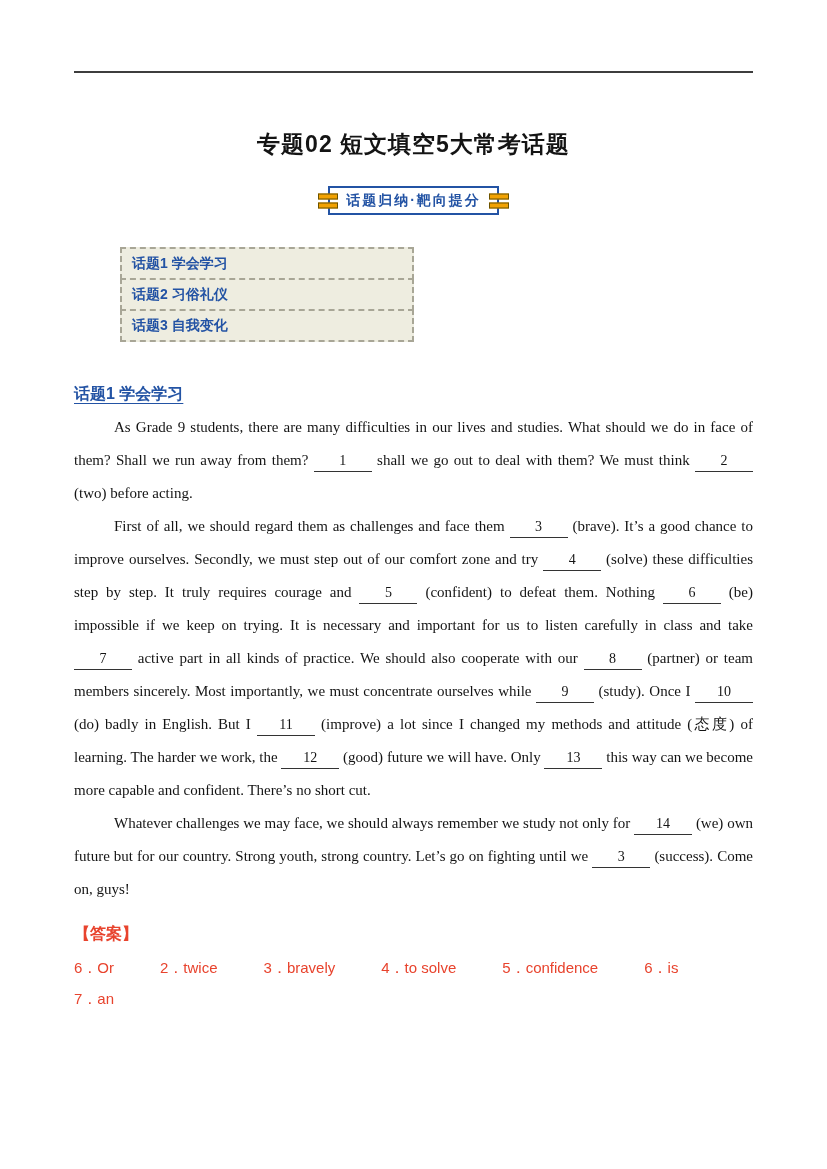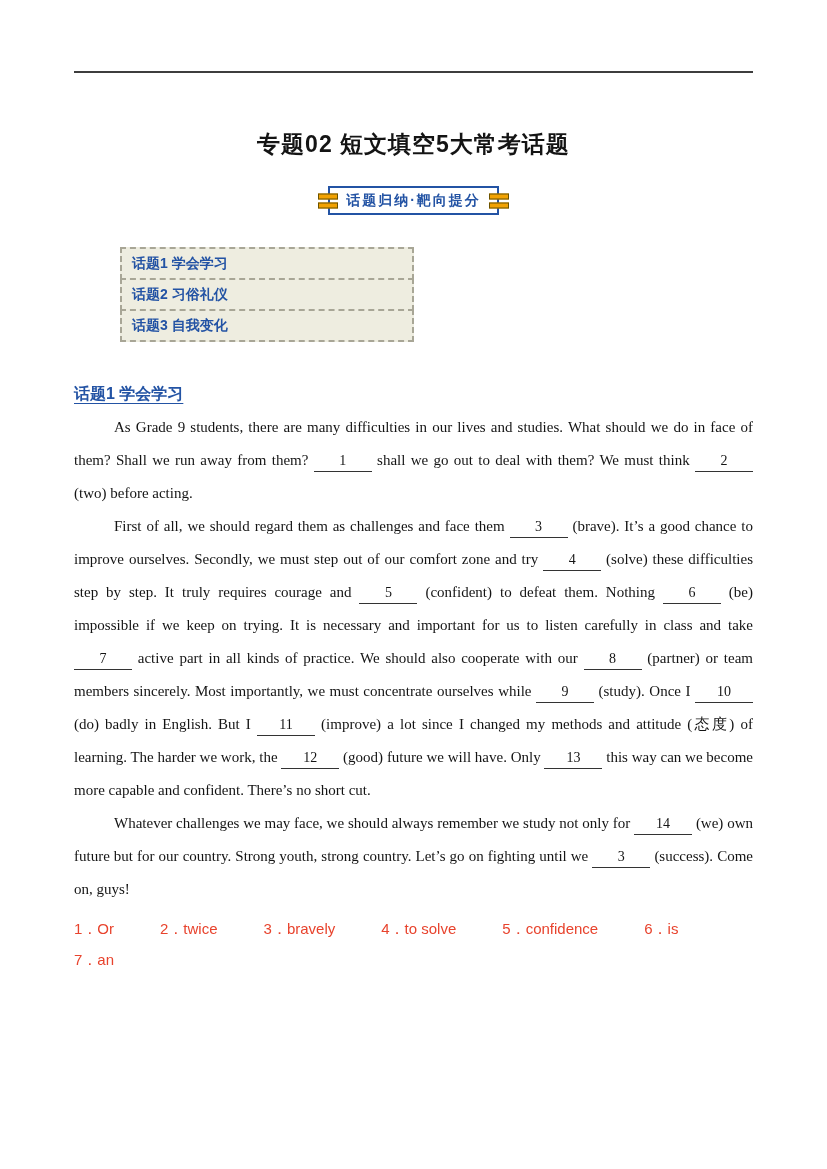--- a/index.html
+++ b/index.html
@@ -124,23 +124,24 @@
     <span>话题1 学会学习</span>
   </div>
 
 
   <div class="passage-body">
       <p>As Grade 9 students, there are many difficulties in our lives and studies. What should we do in face of them? Shall we run away from them? <span class="blank">1</span> shall we go out to deal with them? We must think <span class="blank">2</span> (two) before acting.</p>
       <p>First of all, we should regard them as challenges and face them <span class="blank">3</span> (brave). It’s a good chance to improve ourselves. Secondly, we must step out of our comfort zone and try <span class="blank">4</span> (solve) these difficulties step by step. It truly requires courage and <span class="blank">5</span> (confident) to defeat them. Nothing <span class="blank">6</span> (be) impossible if we keep on trying. It is necessary and important for us to listen carefully in class and take <span class="blank">7</span> active part in all kinds of practice. We should also cooperate with our <span class="blank">8</span> (partner) or team members sincerely. Most importantly, we must concentrate ourselves while <span class="blank">9</span> (study). Once I <span class="blank">10</span> (do) badly in English. But I <span class="blank">11</span> (improve) a lot since I changed my methods and attitude (态度) of learning. The harder we work, the <span class="blank">12</span> (good) future we will have. Only <span class="blank">13</span> this way can we become more capable and confident. There’s no short cut.</p>
       <p>Whatever challenges we may face, we should always remember we study not only for <span class="blank">14</span> (we) own future but for our country. Strong youth, strong country. Let’s go on fighting until we <span class="blank">3</span> (success). Come on, guys!</p>
     </div>
 
+  <div class="answers-label">【答案】</div>
 
   <div class="answers-row">
-      <span>1．Or</span>
+      <span>6．Or</span>
       <span>2．twice</span>
       <span>3．bravely</span>
       <span>4．to solve</span>
       <span>5．confidence</span>
       <span>6．is</span>
       <span>7．an</span>
     </div>
 
 </div>
 

